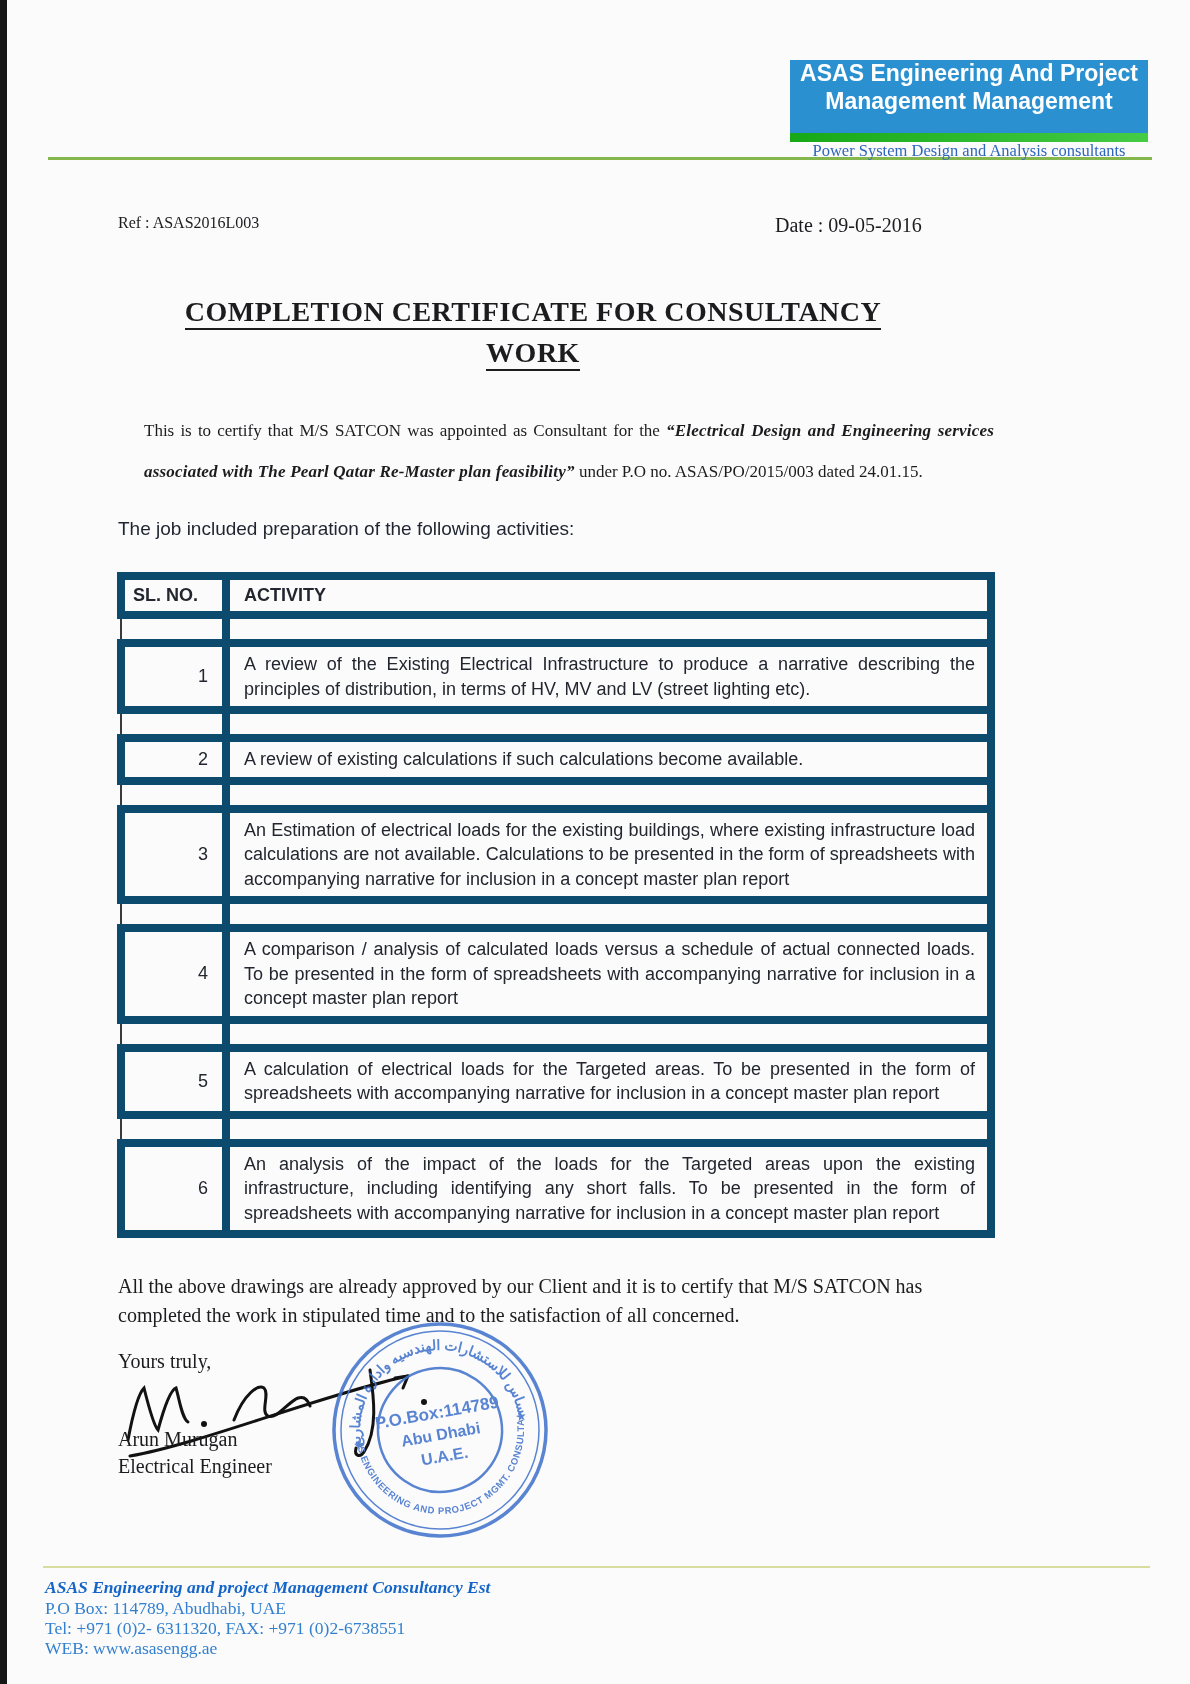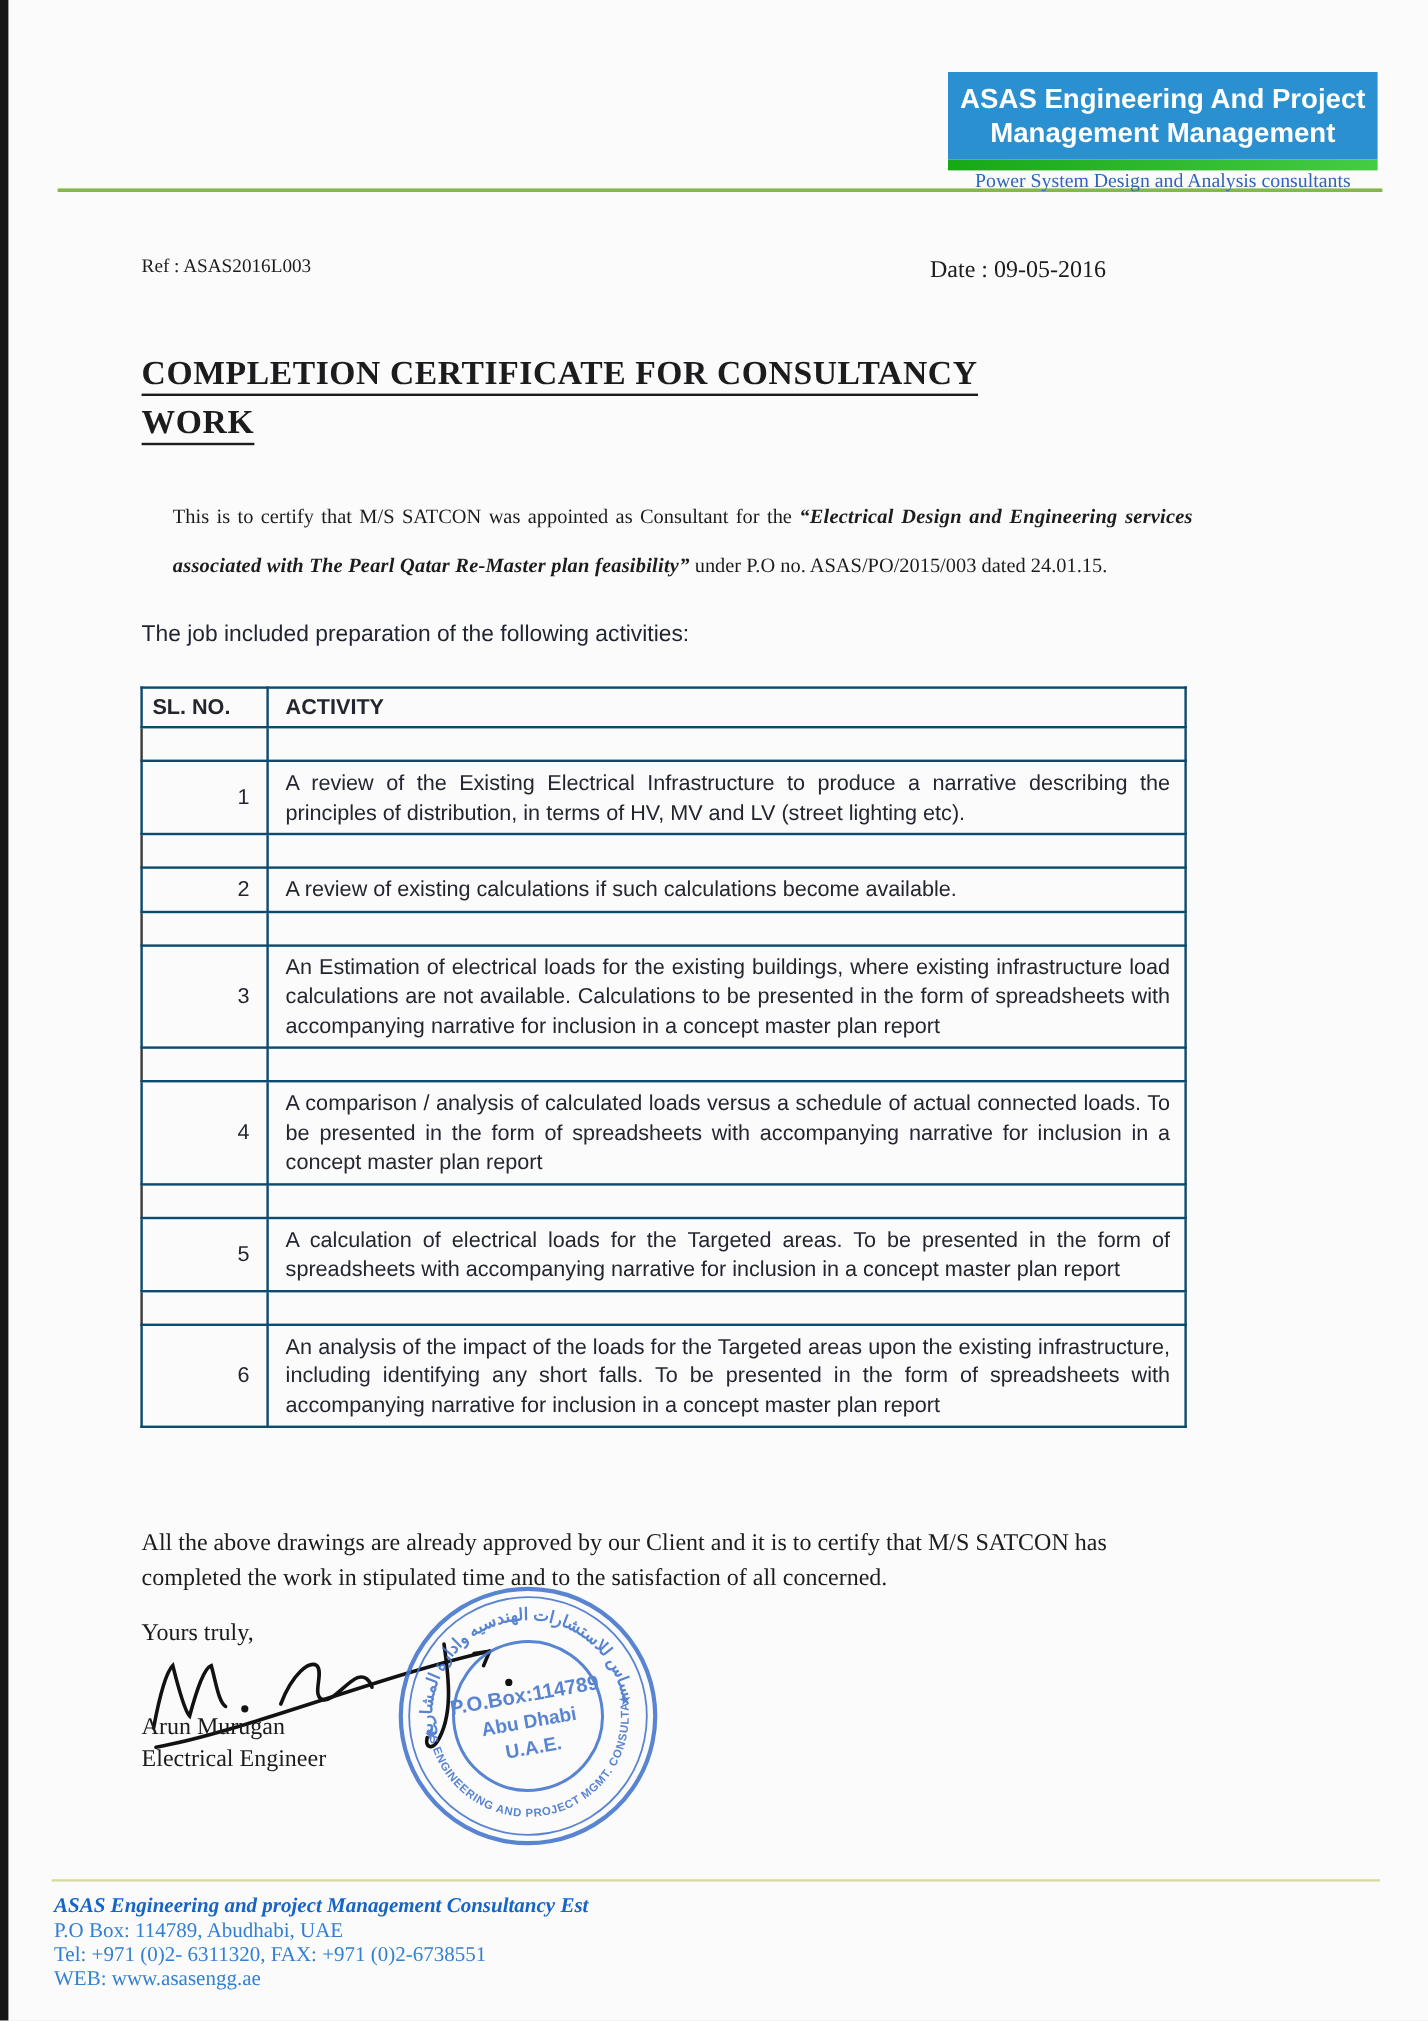--- a/index.html
+++ b/index.html
@@ -16,50 +16,50 @@
   .logo .dot  { position:absolute; left:38px; top:6px;  width:21px; height:19px; border-radius:50%; background:#1ba02b; }
   .logo .bar1 { position:absolute; left:14px; top:30px; width:66px; height:16px; border-radius:9px; background:#1ba02b; }
   .logo .bar2 { position:absolute; left:0px;  top:50px; width:90px; height:16px; border-radius:9px; background:#93c83d; }
   .logo .word { position:absolute; left:2px;  top:68px; font-family:"Liberation Sans",sans-serif;
                 font-weight:bold; font-size:24px; letter-spacing:1px; color:#1478c8; }
 
   .rule-green { position:absolute; left:48px; top:157px; width:1104px; height:3px; background:#85b84c; }
 
   
   .hdr-box { position:absolute; left:790px; top:60px; width:358px; height:73px; background:#2b90cf;
-             display:flex; flex-direction:column; align-items:center; justify-content:center;
+             display:flex; flex-direction:column; align-items:center; 
              font-family:"Liberation Sans",sans-serif; font-weight:bold; color:#ffffff;
              font-size:23px; line-height:1.2; text-align:center; }
   .hdr-strip { position:absolute; left:790px; top:133px; width:358px; height:9px;
                background:linear-gradient(90deg,#17a817,#45cc45); }
   .hdr-tag { position:absolute; left:780px; top:141px; width:378px; text-align:center;
              font-size:16.5px; color:#2e66bb; }
 
   
   .ref  { position:absolute; left:118px; top:214px; font-size:16px; }
   .date { position:absolute; left:775px; top:214px; font-size:20px; }
 
   
-  .title { position:absolute; left:118px; top:291px; width:830px; text-align:left;
+  .title { position:absolute; left:118px; top:291px; width:830px; text-align:center;
            font-size:28px; font-weight:600; letter-spacing:.5px; line-height:41px; }
   .title .u { border-bottom:2px solid #1c1c1e; padding-bottom:1px; }
 
   
   .intro { position:absolute; left:118px; top:410px; width:850px; font-size:17px;
            line-height:41px; text-align:justify;margin-left:26px; }
   .intro b i { letter-spacing:.2px; }
   .activities { position:absolute; left:118px; top:518px; font-family:"Liberation Sans",sans-serif;
                 font-size:19px; color:#1f2430; }
 
   
   .tblwrap { position:absolute; left:117px; top:572px; width:870px; }
   table { width:100%; border-collapse:collapse; table-layout:fixed;
           font-family:"Liberation Sans",sans-serif; font-size:18px; color:#23262e; }
   col.c-no { width:105px; } col.c-act { width:765px; }
-  th,td { border:2px solid #0c4a6e; }
+  th,td { border:8px solid #0c4a6e; }
   th { text-align:left; font-size:18px; padding:5px 8px; height:32px; }
   th.h-act { padding-left:14px; }
   tr.spacer td { height:28px; border-left:2px solid #3a3a3a; }
   td.no  { text-align:right; vertical-align:middle; padding:4px 14px 4px 4px; }
   td.act { padding:5px 12px 5px 14px; line-height:24.5px; text-align:justify; }
 
   
   .closing { position:absolute; left:118px; top:1272px; width:854px; font-size:20px; line-height:29px; }
 
   

